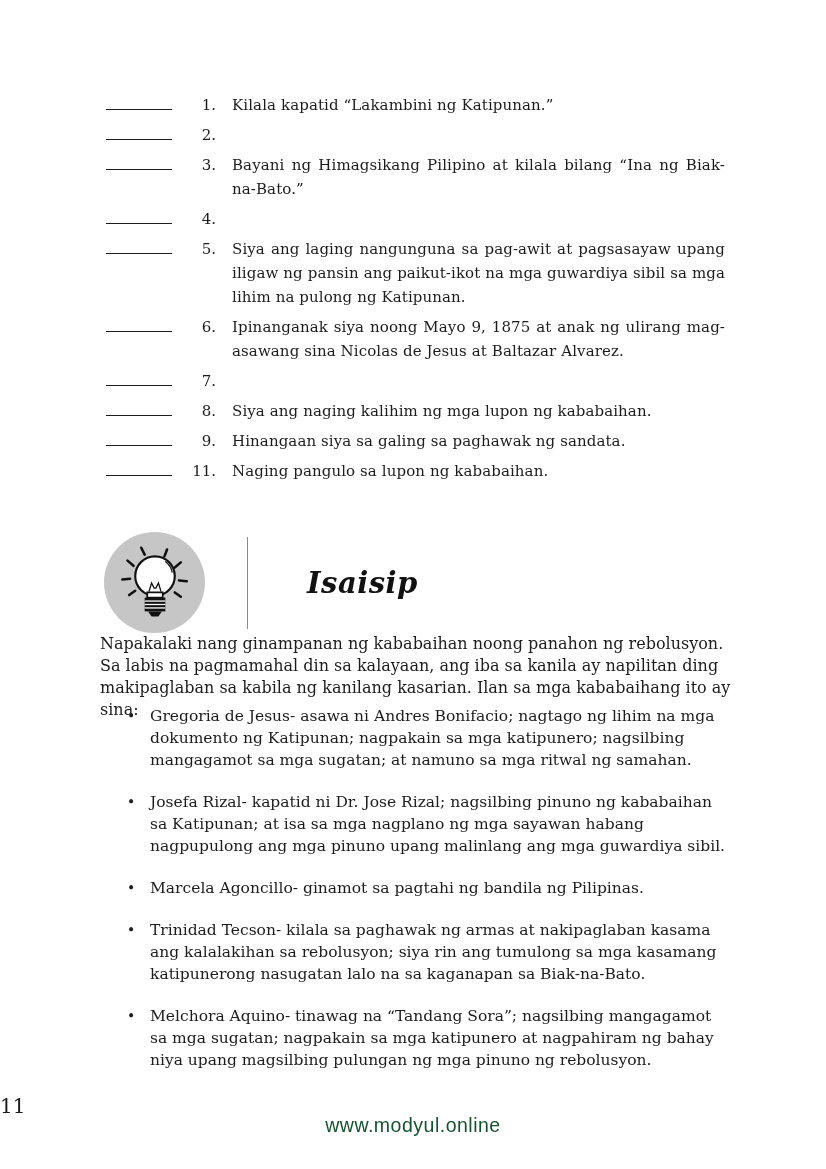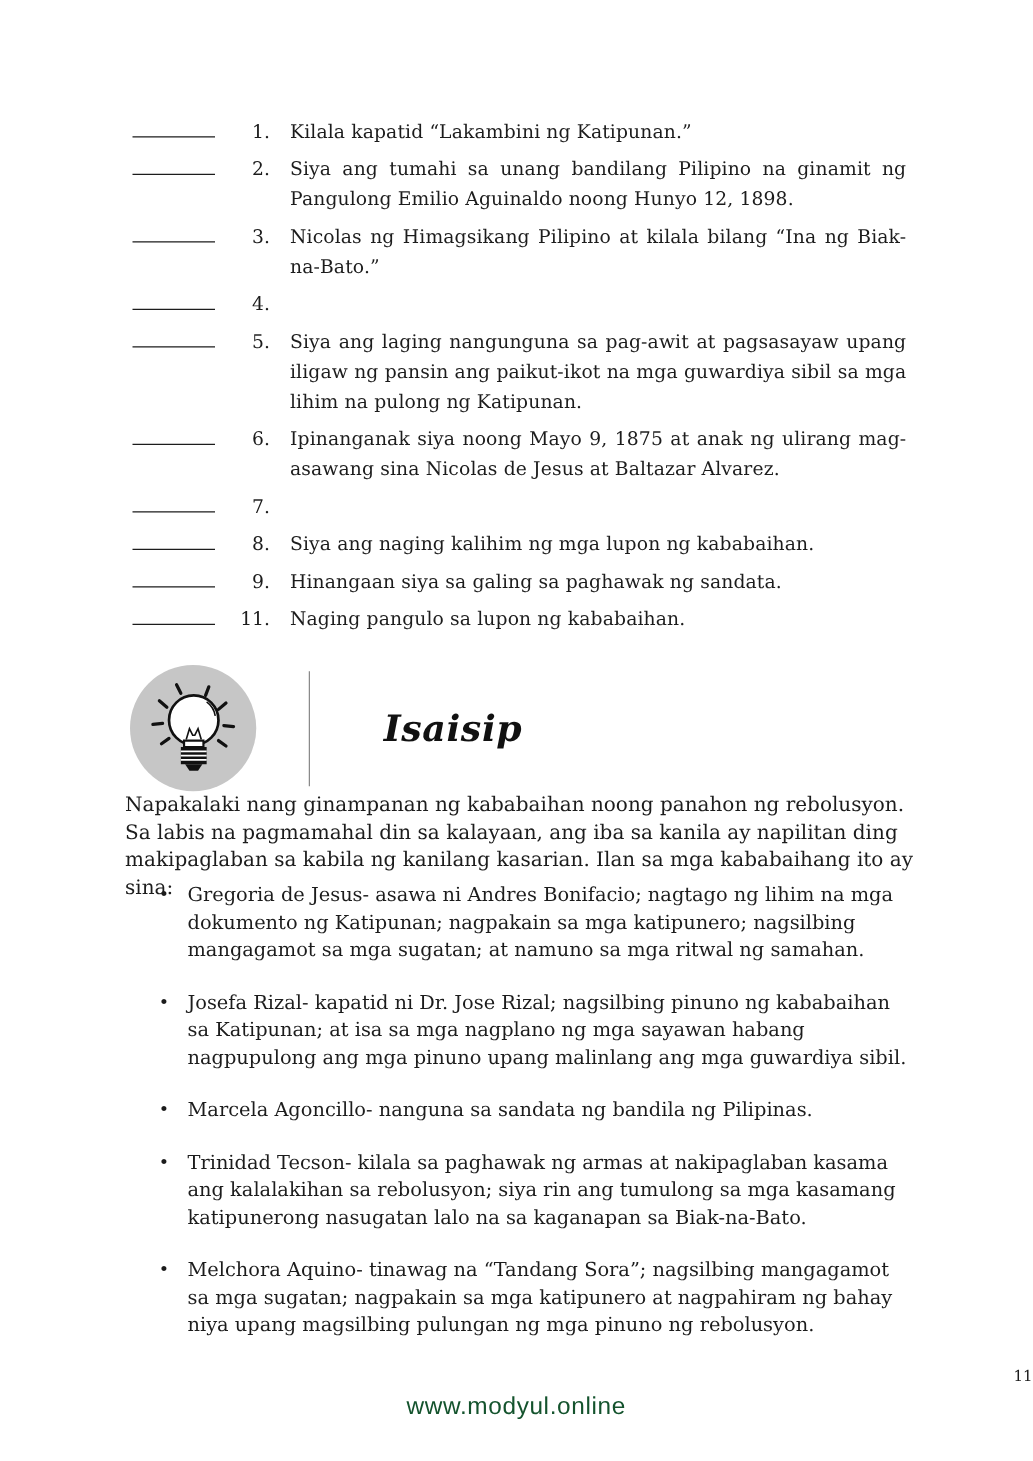--- a/index.html
+++ b/index.html
@@ -86,22 +86,22 @@
     font-size: 15.5px; line-height: 22px;
   }
   .bullet-dot { width: 23px; flex: none; font-size: 14px; }
   .bullet-text { flex: 1; }
 
   
   .pagenum {
     position: absolute;
     top: 1094px; left: 0;
     width: 826px;
-    text-align: right;
-    font-size: 12px;
+    text-align: left;
+    font-size: 20px;
   }
   .watermark {
     position: absolute;
     top: 1114px; left: 0;
     width: 826px;
     text-align: center;
     font-family: "Liberation Sans", sans-serif;
     font-size: 19.5px;
     color: #14532d;
     letter-spacing: 0.5px;
@@ -113,26 +113,25 @@
 <div class="quiz">
 
   <div class="quiz-row">
     <div class="blank"></div>
     <div class="num">1.</div>
     <div class="qtext">Kilala kapatid “Lakambini ng Katipunan.”</div>
   </div>
   <div class="quiz-row">
     <div class="blank"></div>
     <div class="num">2.</div>
-    <div class="qtext">Siya ang tumahi sa unang bandilang Pilipino na ginamit ng Pangulong Emilio Aguinaldo noong Hunyo 12, 1898.</div>
   </div>
   <div class="quiz-row">
     <div class="blank"></div>
     <div class="num">3.</div>
-    <div class="qtext">Nicolas ng Himagsikang Pilipino at kilala bilang “Ina ng Biak-na-Bato.”</div>
+    <div class="qtext">Bayani ng Himagsikang Pilipino at kilala bilang “Ina ng Biak-na-Bato.”</div>
   </div>
   <div class="quiz-row">
     <div class="blank"></div>
     <div class="num">4.</div>
   </div>
   <div class="quiz-row">
     <div class="blank"></div>
     <div class="num">5.</div>
     <div class="qtext">Siya ang laging nangunguna sa pag-awit at pagsasayaw upang iligaw ng pansin ang paikut-ikot na mga guwardiya sibil sa mga lihim na pulong ng Katipunan.</div>
   </div>
@@ -203,21 +202,21 @@
   <li>
     <span class="bullet-dot">•</span>
     <span class="bullet-text">Gregoria de Jesus- asawa ni Andres Bonifacio; nagtago ng lihim na mga dokumento ng Katipunan; nagpakain sa mga katipunero; nagsilbing mangagamot sa mga sugatan; at namuno sa mga ritwal ng samahan.</span>
   </li>
   <li>
     <span class="bullet-dot">•</span>
     <span class="bullet-text">Josefa Rizal- kapatid ni Dr. Jose Rizal; nagsilbing pinuno ng kababaihan sa Katipunan; at isa sa mga nagplano ng mga sayawan habang nagpupulong ang mga pinuno upang malinlang ang mga guwardiya sibil.</span>
   </li>
   <li>
     <span class="bullet-dot">•</span>
-    <span class="bullet-text">Marcela Agoncillo- nanguna sa sandata ng bandila ng Pilipinas.</span>
+    <span class="bullet-text">Marcela Agoncillo- ginamot sa pagtahi ng bandila ng Pilipinas.</span>
   </li>
   <li>
     <span class="bullet-dot">•</span>
     <span class="bullet-text">Trinidad Tecson- kilala sa paghawak ng armas at nakipaglaban kasama ang kalalakihan sa rebolusyon; siya rin ang tumulong sa mga kasamang katipunerong nasugatan lalo na sa kaganapan sa Biak-na-Bato.</span>
   </li>
   <li>
     <span class="bullet-dot">•</span>
     <span class="bullet-text">Melchora Aquino- tinawag na “Tandang Sora”; nagsilbing mangagamot sa mga sugatan; nagpakain sa mga katipunero at nagpahiram ng bahay niya upang magsilbing pulungan ng mga pinuno ng rebolusyon.</span>
   </li>
 </ul>

